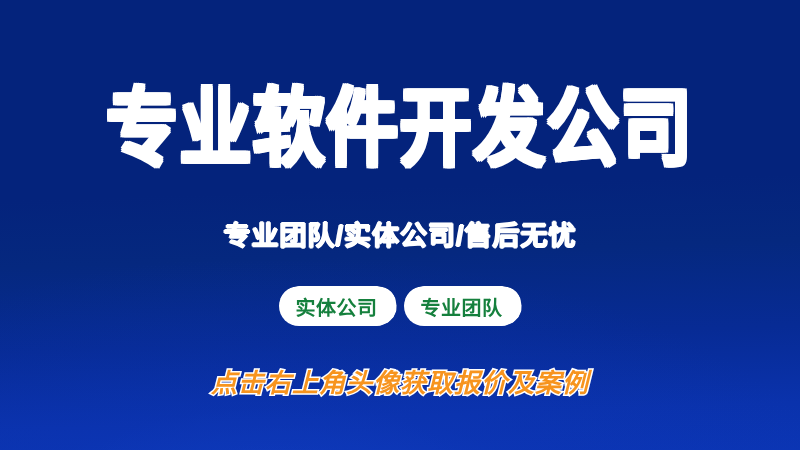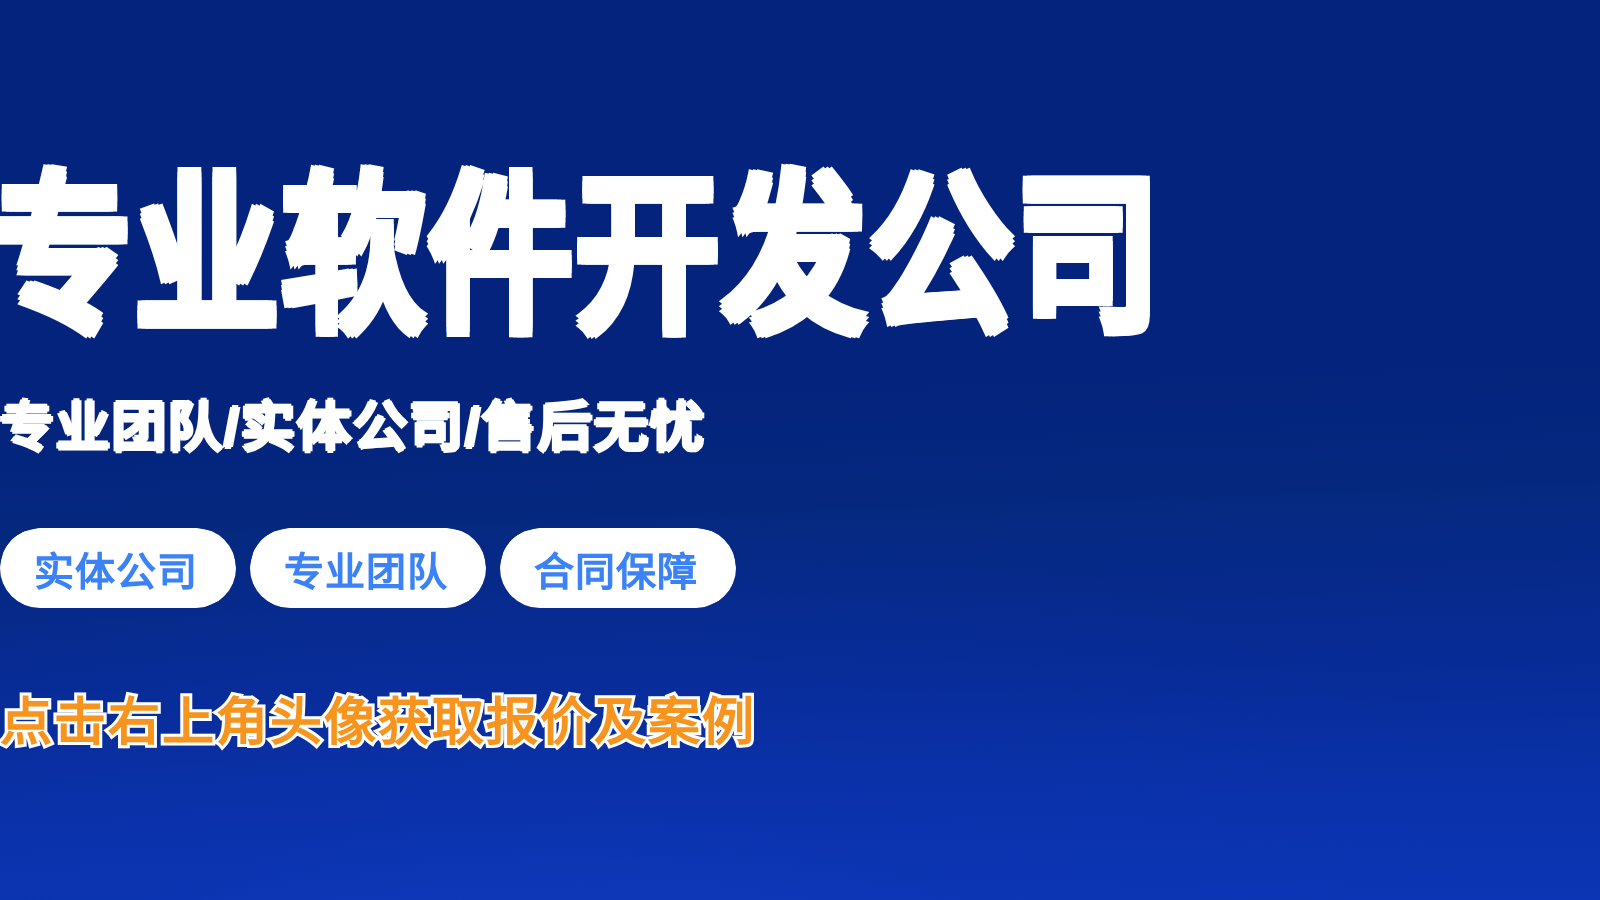--- a/index.html
+++ b/index.html
@@ -38,21 +38,21 @@
                 rgba(4, 35, 124, 0.0) 72%);
     pointer-events: none;
   }
 
   .stack {
     position: relative;
     width: 100%;
     height: 100%;
     display: flex;
     flex-direction: column;
-    align-items: flex-start;
+    align-items: center;
     border-radius: 23px;
   }
 
   
   .headline {
     margin-top: 86px;
     color: #ffffff;
     font-size: 70px;
     line-height: 1;
     font-weight: 700;
@@ -66,21 +66,21 @@
        0 2px 0 #ffffff,
        0 -2px 0 #ffffff,
        2px 2px 0 #ffffff,
       -2px 2px 0 #ffffff,
        2px -2px 0 #ffffff,
       -2px -2px 0 #ffffff;
   }
 
   
   .subtitle {
-    margin-top: 36px;
+    margin-top: 58px;
     color: #ffffff;
     font-size: 27px;
     font-weight: 700;
     letter-spacing: 1px;
     white-space: nowrap;
     text-shadow:
        1px 0 0 #ffffff,
       -1px 0 0 #ffffff,
        0 1px 0 #ffffff,
        0 -1px 0 #ffffff;
@@ -96,21 +96,21 @@
   }
 
   .badge {
     position: relative;
     height: 40px;
     padding: 0 19px 0 17px;
     display: flex;
     align-items: center;
     justify-content: center;
     background: #ffffff;
-    color: #3b82f6;
+    color: #15803d;
     font-size: 20px;
     font-weight: 700;
     letter-spacing: 0.5px;
     white-space: nowrap;
     border-radius: 20px 20px 20px 20px;
     
     -webkit-clip-path: polygon(
         0% 46%, 1.5% 28%, 5% 13%, 10% 4.5%, 16% 0%,
         84% 0%, 91% 4.5%, 96% 14%, 99% 30%, 100% 48%,
         100% 62%, 97.5% 78%, 93% 91%, 86% 100%,
@@ -127,20 +127,21 @@
   
   .cta {
     margin-top: 36px;
     color: #f7941e;
     font-size: 26px;
     font-weight: 700;
     letter-spacing: 1px;
     white-space: nowrap;
     -webkit-text-stroke: 3px #ffffff;
     paint-order: stroke fill;
+    font-style: italic;
   }
 </style>
 </head>
 <body>
 
 <div id="banner">
 
   <div class="glow"></div>
 
   <div class="stack">
@@ -149,21 +150,18 @@
 
     <div class="subtitle">专业团队/实体公司/售后无忧</div>
 
     <div class="badge-row">
       <div class="badge">
         <span>实体公司</span>
       </div>
       <div class="badge">
         <span>专业团队</span>
       </div>
-      <div class="badge">
-        <span>合同保障</span>
-      </div>
     </div>
 
     <div class="cta">点击右上角头像获取报价及案例</div>
 
   </div>
 </div>
 
 </body></html>

